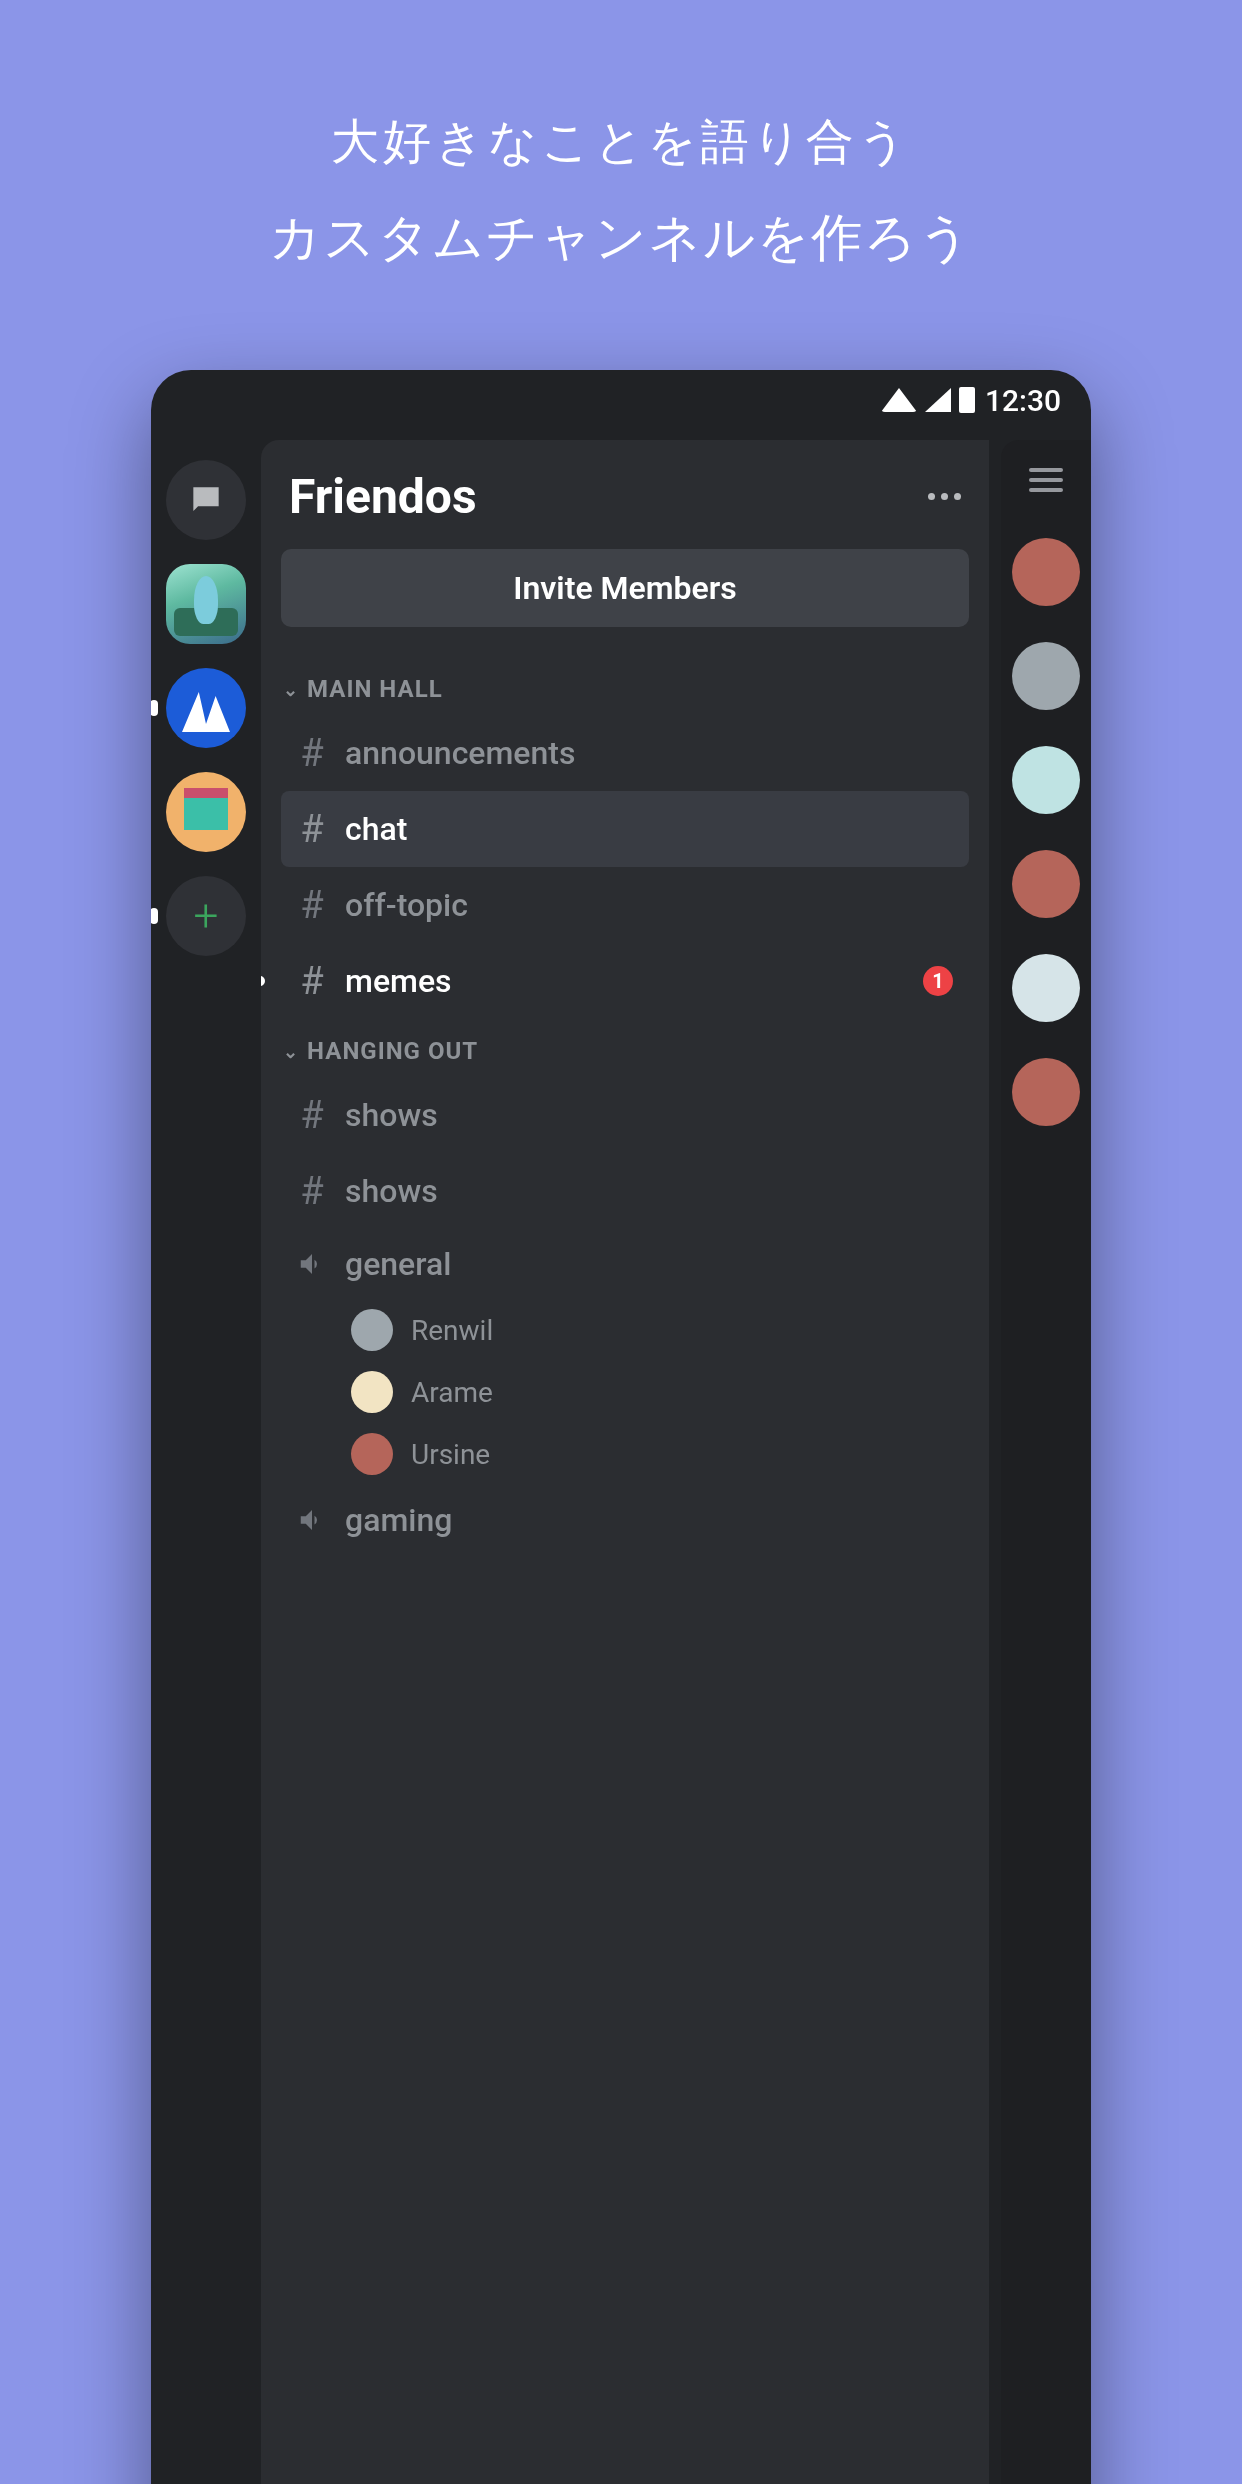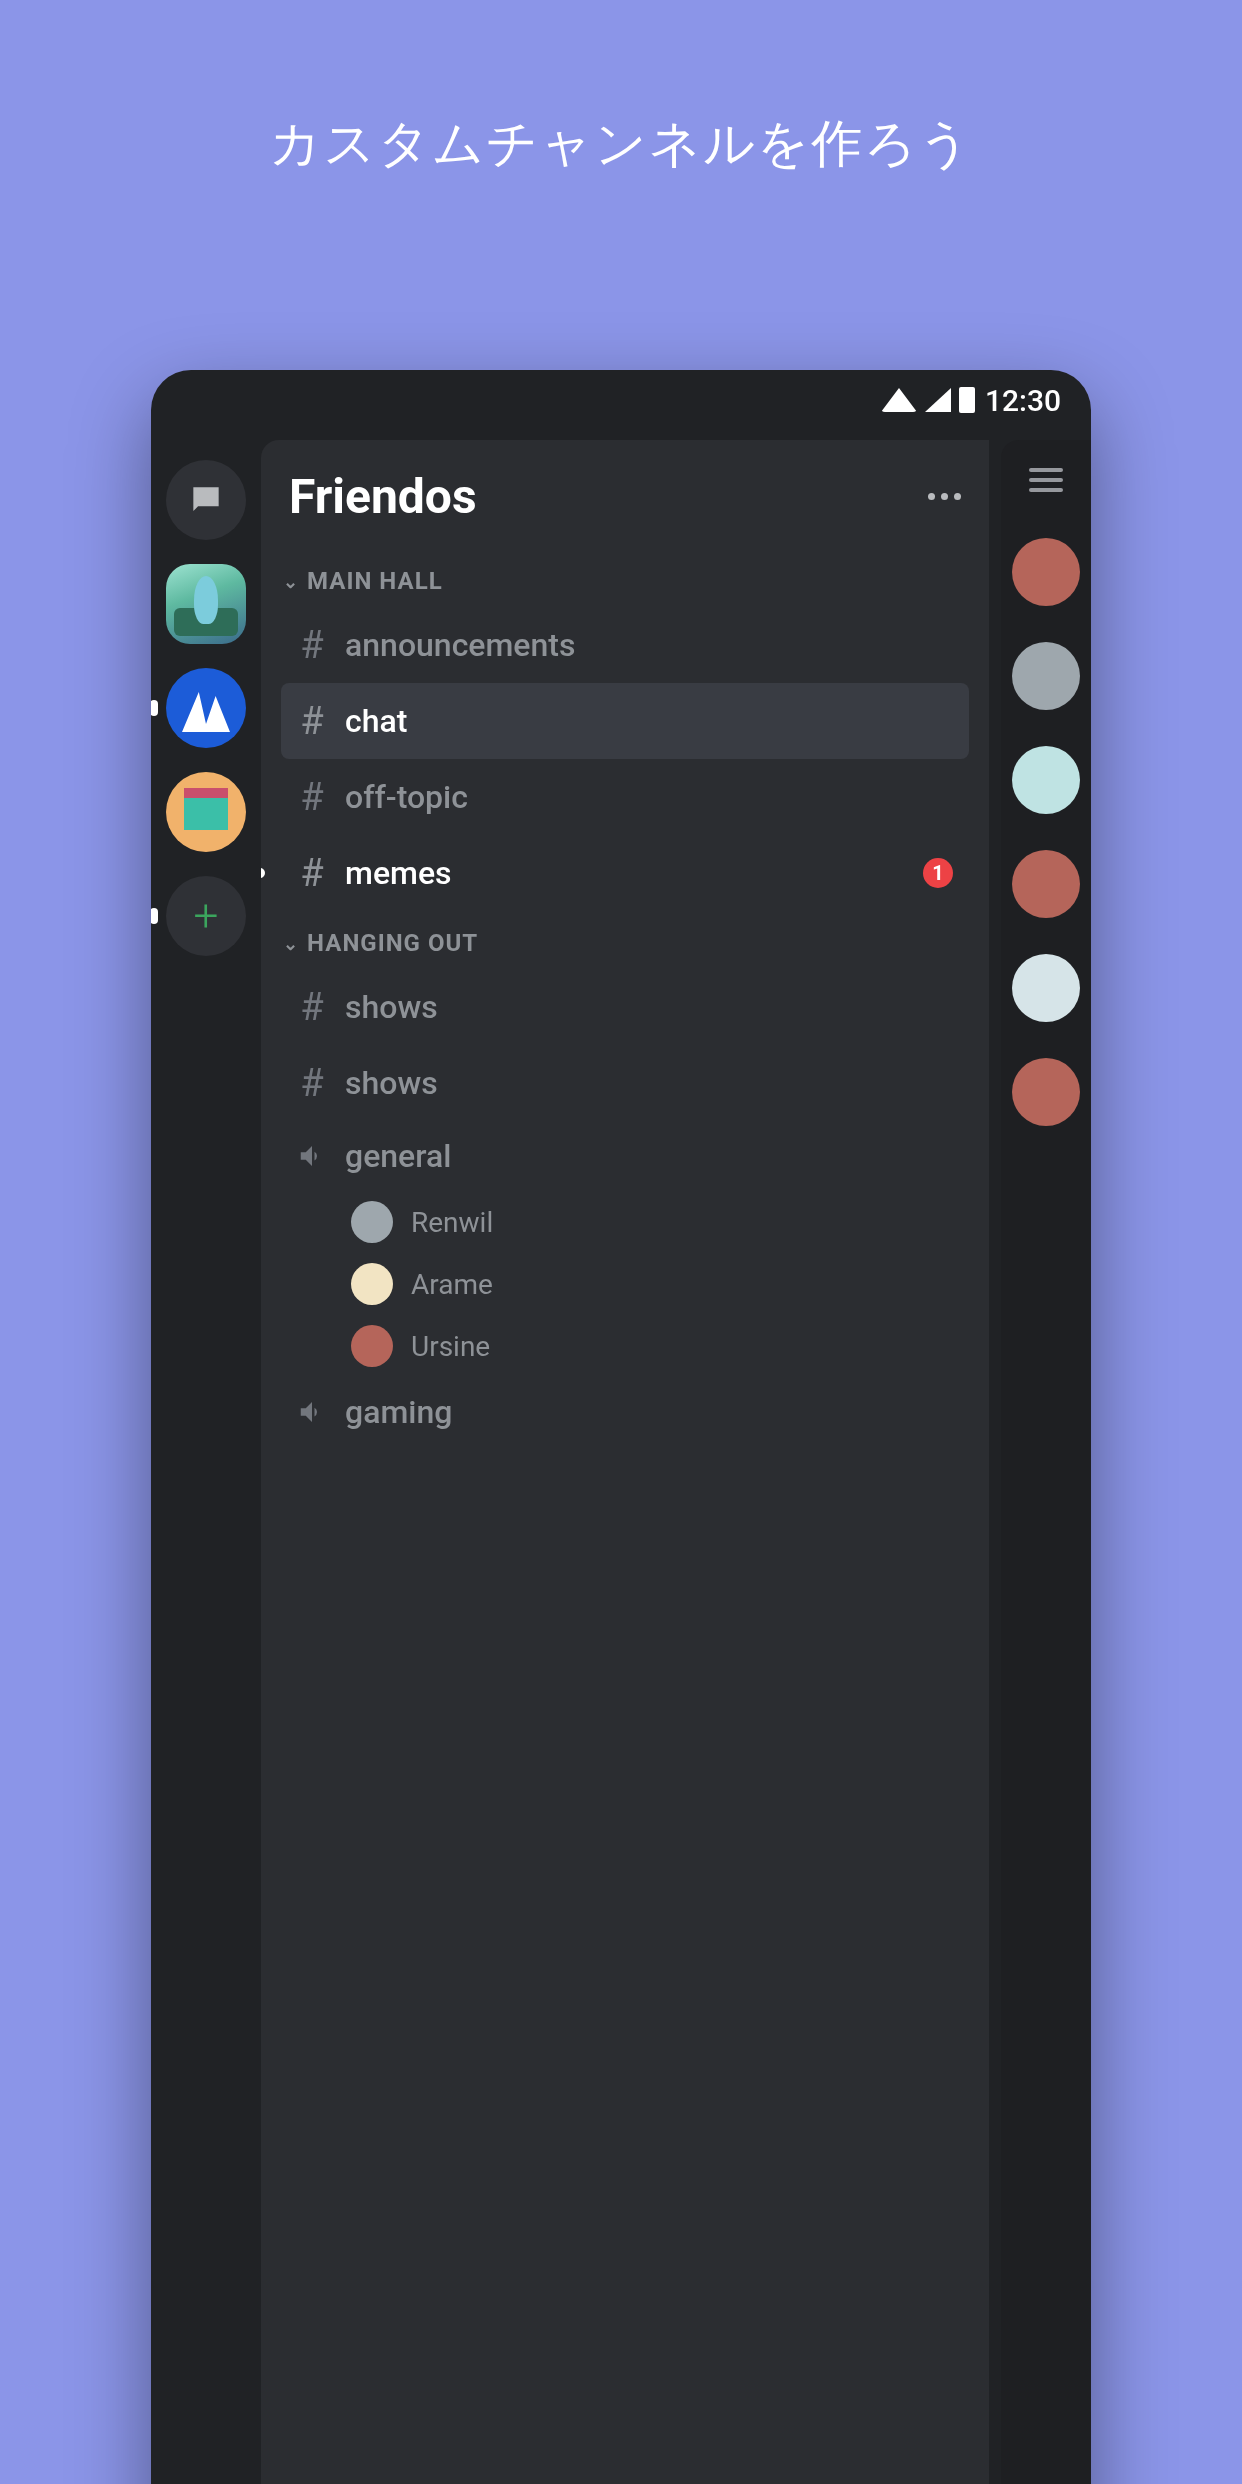--- a/index.html
+++ b/index.html
@@ -210,20 +210,21 @@
   .av-bear { background:#b5655a;}
   .av-cat  { background:#d6e4e8;}
   .av-axo  { background:#bfe3e3;}
   .av-gray { background:#9ea7ad;}
   .av-paint{ background:#f2e4c3;}
 </style>
 </head>
 <body>
 
 <div class="promo-text">
+  <div class="promo-line1">大好きなことを語り合う</div>
   <div class="promo-line2">カスタムチャンネルを作ろう</div>
 </div>
 
 <div class="phone">
 
   <div class="statusbar">
     <div class="status-icons">
       <div class="wifi-tri"></div>
       <div class="signal-tri"></div>
       <div class="battery"></div>
@@ -254,20 +255,21 @@
 
     <div class="channel-panel">
       <div class="server-header">
         <div class="server-name">Friendos</div>
         <div class="dots">
             <span></span>
             <span></span>
             <span></span>
           </div>
       </div>
+      <div class="invite-btn">Invite Members</div>
 
       <div class="category">
         <span class="chev">⌄</span>
         <span>MAIN HALL</span>
       </div>
       <div class="channel">
         <span class="hash">#</span>
         <span>announcements</span>
       </div>
       <div class="channel active">

